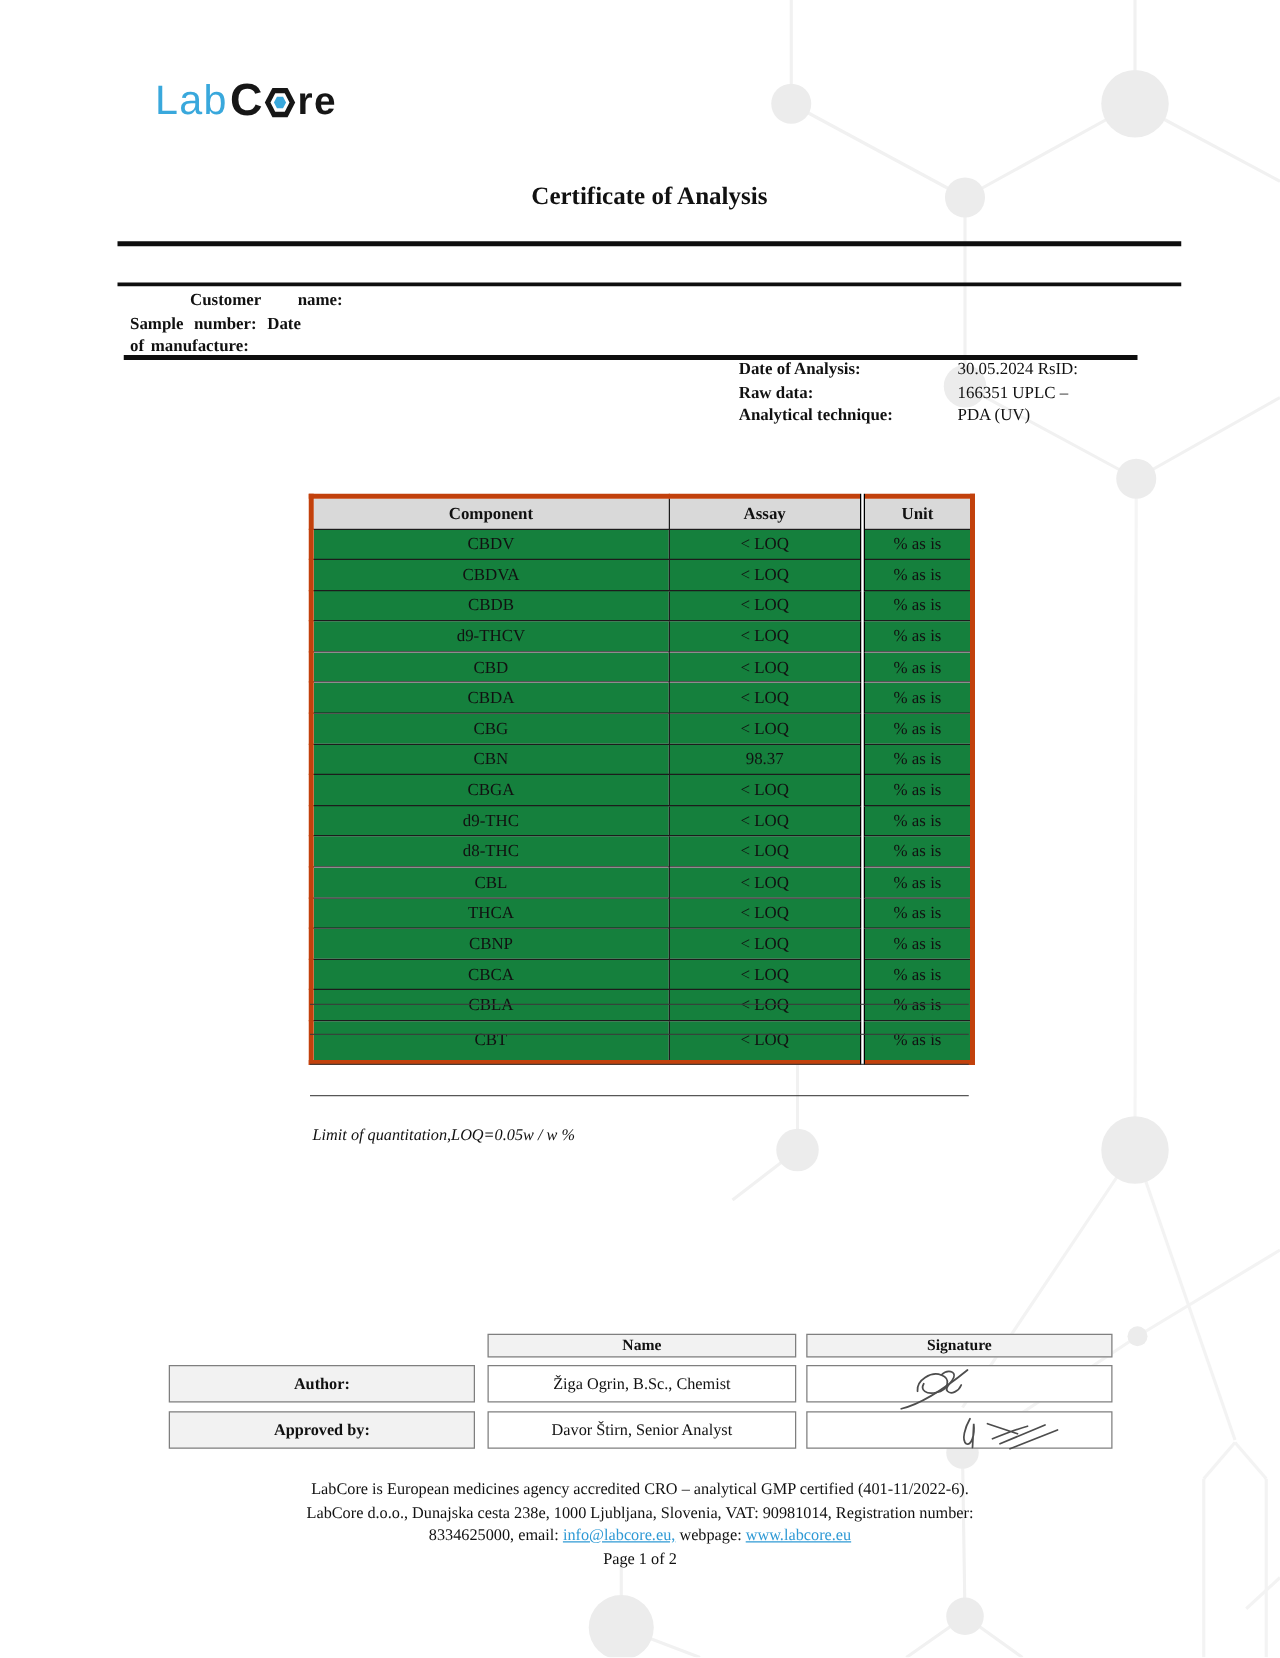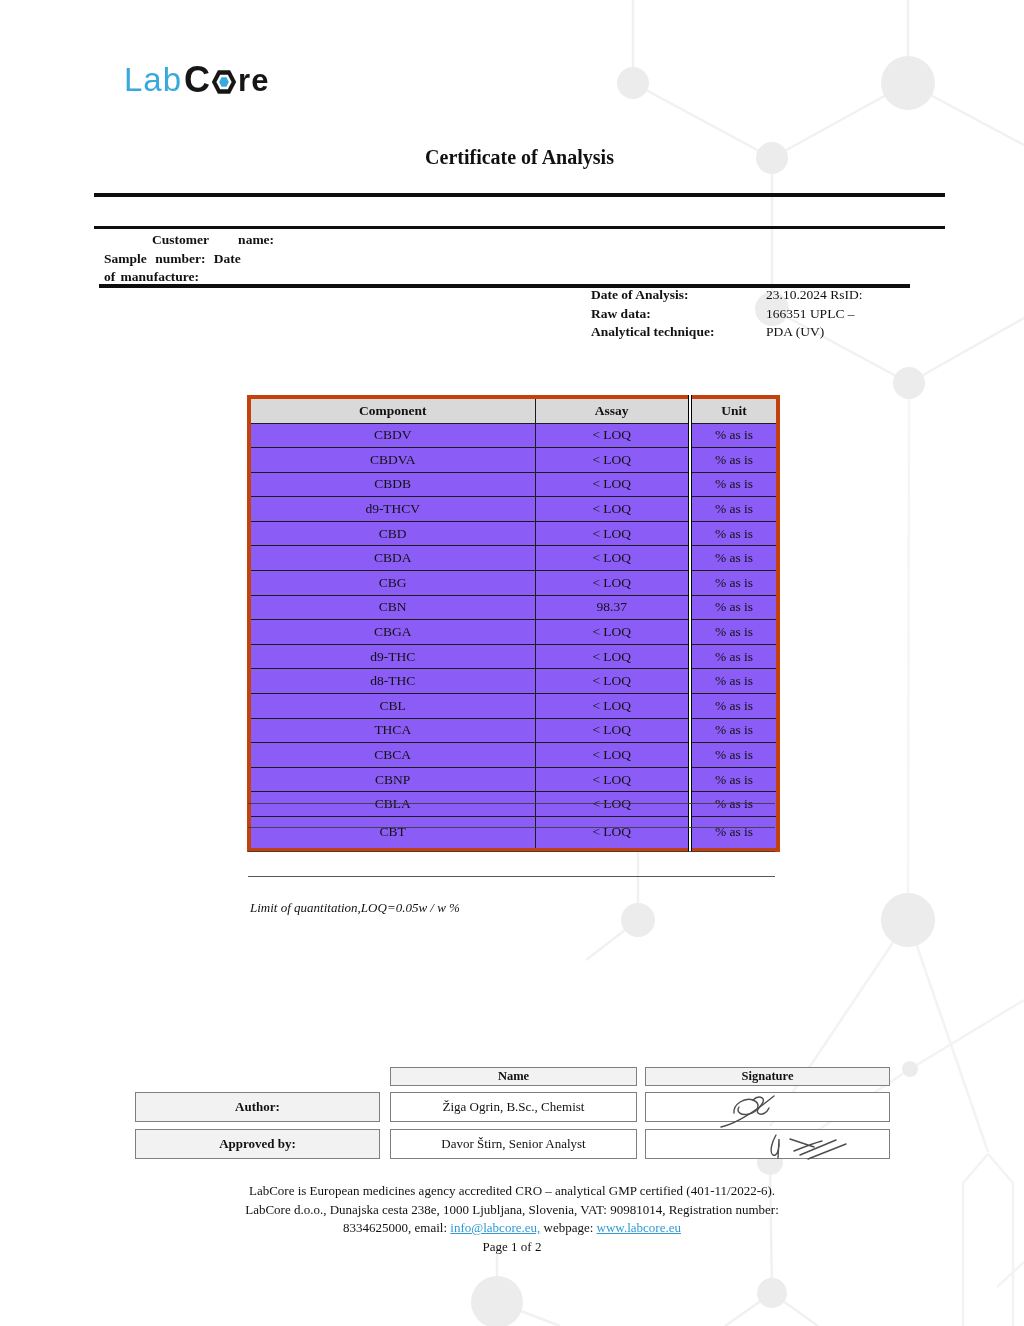--- a/index.html
+++ b/index.html
@@ -33,21 +33,21 @@
   .info-row .lbl { font-weight:bold; width:175px; }
   .info-row .val { font-weight:normal; }
 
   
   .table-wrap { position:absolute; left:247px; top:395px; width:529px; }
   table.assay { border-collapse:collapse; table-layout:fixed; width:529px; background:#fff; }
   table.assay col.c1 { width:286px; } table.assay col.c2 { width:155px; } table.assay col.c3 { width:88px; }
   table.assay th, table.assay td { border:1px solid #1c1c1c; text-align:center; font-size:13.5px; overflow:hidden; }
   table.assay { border:4px solid #c2410c; }
   table.assay th { background:var(--table-header-bg); font-weight:bold; height:26px; }
-  table.assay td { height:24.6px; background:#8b5cf6; }
+  table.assay td { height:24.6px; background:#15803d; }
   table.assay td.unit, table.assay th.unit { border-left:4px double #000; }
   table.assay tr:last-child td { height:33px; }
   .stray-line { position:absolute; left:1px; width:527px; height:1px; background:#3a3a3a; opacity:.85; pointer-events:none; }
   .footnote { position:absolute; left:250px; top:900px; font-style:italic; font-size:13px; }
 
   
   .sig-box { position:absolute; border:1px solid var(--border-gray); font-size:13px; text-align:center; }
   .sig-head { background:var(--box-gray-bg); font-weight:bold; height:19px; line-height:17px; font-size:12.5px; }
   .sig-role { background:var(--box-gray-bg); font-weight:bold; height:30px; line-height:28px; }
   .sig-cell { background:#fff; height:30px; line-height:28px;text-align:center; }
@@ -127,21 +127,21 @@
     <div class="rule rule-2"></div>
 
     <div class="info-left">
       <div class="l1">Customer name:</div>
       <div class="l2">Sample number: Date</div>
       <div class="l3">of manufacture:</div>
     </div>
     <div class="info-right">
       <div class="info-row">
         <span class="lbl">Date of Analysis:</span>
-        <span class="val">23.10.2024 RsID:</span>
+        <span class="val">30.05.2024 RsID:</span>
       </div>
       <div class="info-row">
         <span class="lbl">Raw data:</span>
         <span class="val">166351 UPLC –</span>
       </div>
       <div class="info-row">
         <span class="lbl">Analytical technique:</span>
         <span class="val">PDA (UV)</span>
       </div>
     </div>
@@ -221,26 +221,26 @@
               <td>CBL</td>
               <td>&lt; LOQ</td>
               <td class="unit">% as is</td>
             </tr>
             <tr>
               <td>THCA</td>
               <td>&lt; LOQ</td>
               <td class="unit">% as is</td>
             </tr>
             <tr>
+              <td>CBNP</td>
+              <td>&lt; LOQ</td>
+              <td class="unit">% as is</td>
+            </tr>
+            <tr>
               <td>CBCA</td>
-              <td>&lt; LOQ</td>
-              <td class="unit">% as is</td>
-            </tr>
-            <tr>
-              <td>CBNP</td>
               <td>&lt; LOQ</td>
               <td class="unit">% as is</td>
             </tr>
             <tr>
               <td>CBLA</td>
               <td>&lt; LOQ</td>
               <td class="unit">% as is</td>
             </tr>
             <tr>
               <td>CBT</td>

